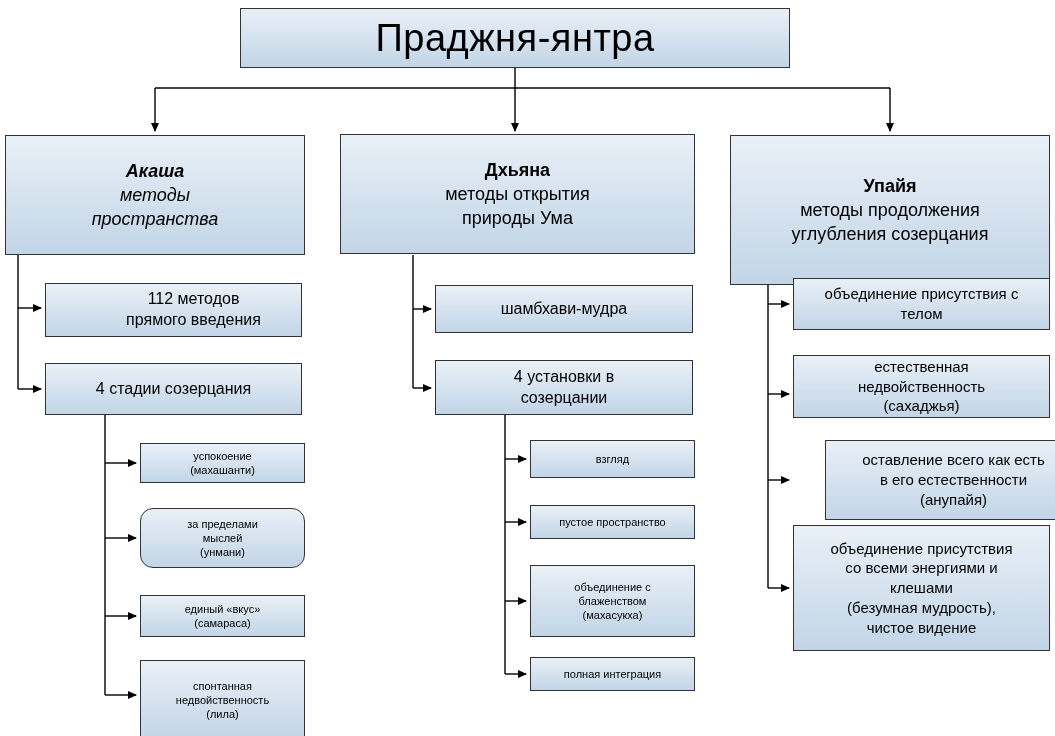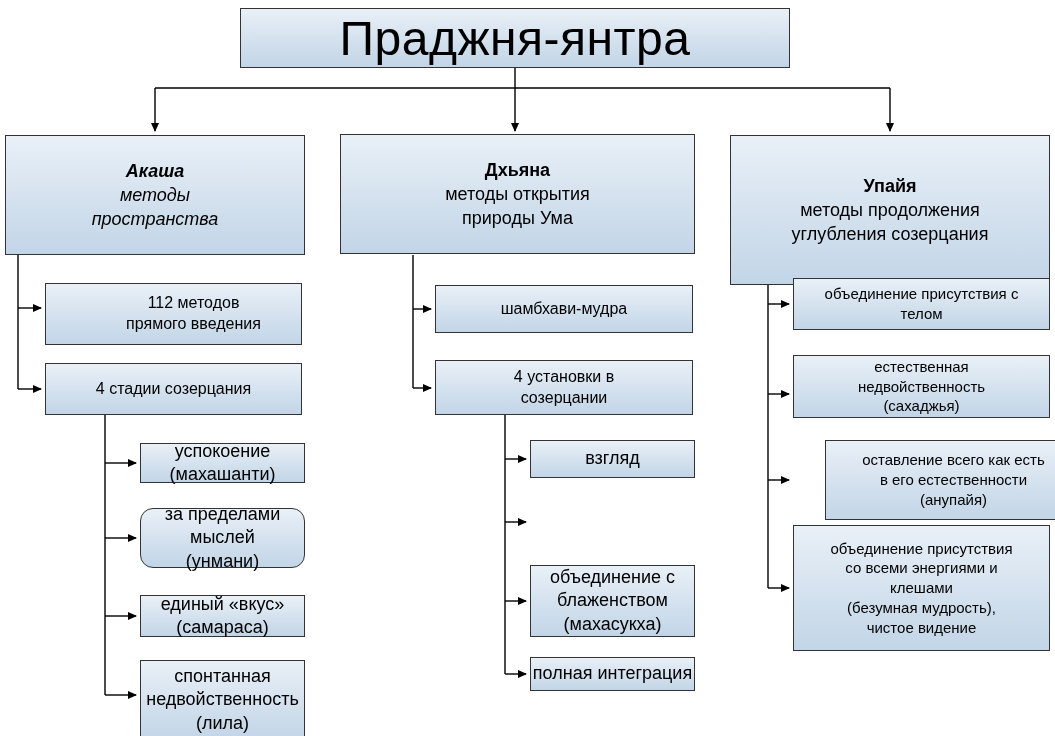--- a/index.html
+++ b/index.html
@@ -17,25 +17,25 @@
     box-sizing: border-box;
     border: 1px solid #333333;
     background: linear-gradient(180deg, #e9f0f7 0%, #c2d5e7 100%);
     display: flex;
     flex-direction: column;
     align-items: center;
     justify-content: center;
     text-align: center;
     white-space: pre-line;
   }
-  .title-box { font-size: 48px; letter-spacing: 0.5px; }
+  .title-box { font-size: 38px; letter-spacing: 0.5px; }
   .hdr { font-size: 18px; line-height: 1.35; }
   .hdr .nm { font-weight: bold; }
   .l1 { font-size: 16px; line-height: 1.3; }
-  .l2 { font-size: 18px; line-height: 1.3; }
+  .l2 { font-size: 11px; line-height: 1.3; }
   .u1 { font-size: 15px; line-height: 1.32; }
   .connectors { position: absolute; left: 0; top: 0; pointer-events: none; }
 </style>
 </head>
 <body>
 
 <div class="canvas">
 
   <svg class="connectors" width="1055" height="736" aria-hidden="true">
     <defs>
@@ -80,21 +80,21 @@
   </svg>
 
   <div class="box title-box" style="left:240px; top:8px; width:550px; height:60px;">Праджня-янтра</div>
 
   <div class="box hdr" style="left:5px; top:135px; width:300px; height:120px;font-style:italic;">
     <span class="nm">Акаша</span>
     <span>методы
 пространства</span>
   </div>
 
-  <div class="box l1" style="left:45px; top:283px; width:257px; height:62px;padding-left:40px;">112 методов
+  <div class="box l1" style="left:45px; top:283px; width:257px; height:54px;padding-left:40px;">112 методов
 прямого введения</div>
 
   <div class="box l1" style="left:45px; top:363px; width:257px; height:52px;">4 стадии созерцания</div>
 
   <div class="box l2" style="left:140px; top:443px; width:165px; height:40px;">успокоение
 (махашанти)</div>
 
   <div class="box l2" style="left:140px; top:508px; width:165px; height:60px;border-radius:13px;">за пределами
 мыслей
 (унмани)</div>
@@ -112,20 +112,21 @@
 природы Ума</span>
   </div>
 
   <div class="box l1" style="left:435px; top:285px; width:258px; height:48px;">шамбхави-мудра</div>
 
   <div class="box l1" style="left:435px; top:360px; width:258px; height:55px;">4 установки в
 созерцании</div>
 
   <div class="box l2" style="left:530px; top:440px; width:165px; height:38px;">взгляд</div>
 
+  <div class="box l2" style="left:530px; top:505px; width:165px; height:34px;">пустое пространство</div>
 
   <div class="box l2" style="left:530px; top:565px; width:165px; height:72px;">объединение с
 блаженством
 (махасукха)</div>
 
   <div class="box l2" style="left:530px; top:657px; width:165px; height:34px;">полная интеграция</div>
 
   <div class="box hdr" style="left:730px; top:135px; width:320px; height:150px;">
     <span class="nm">Упайя</span>
     <span>методы продолжения

